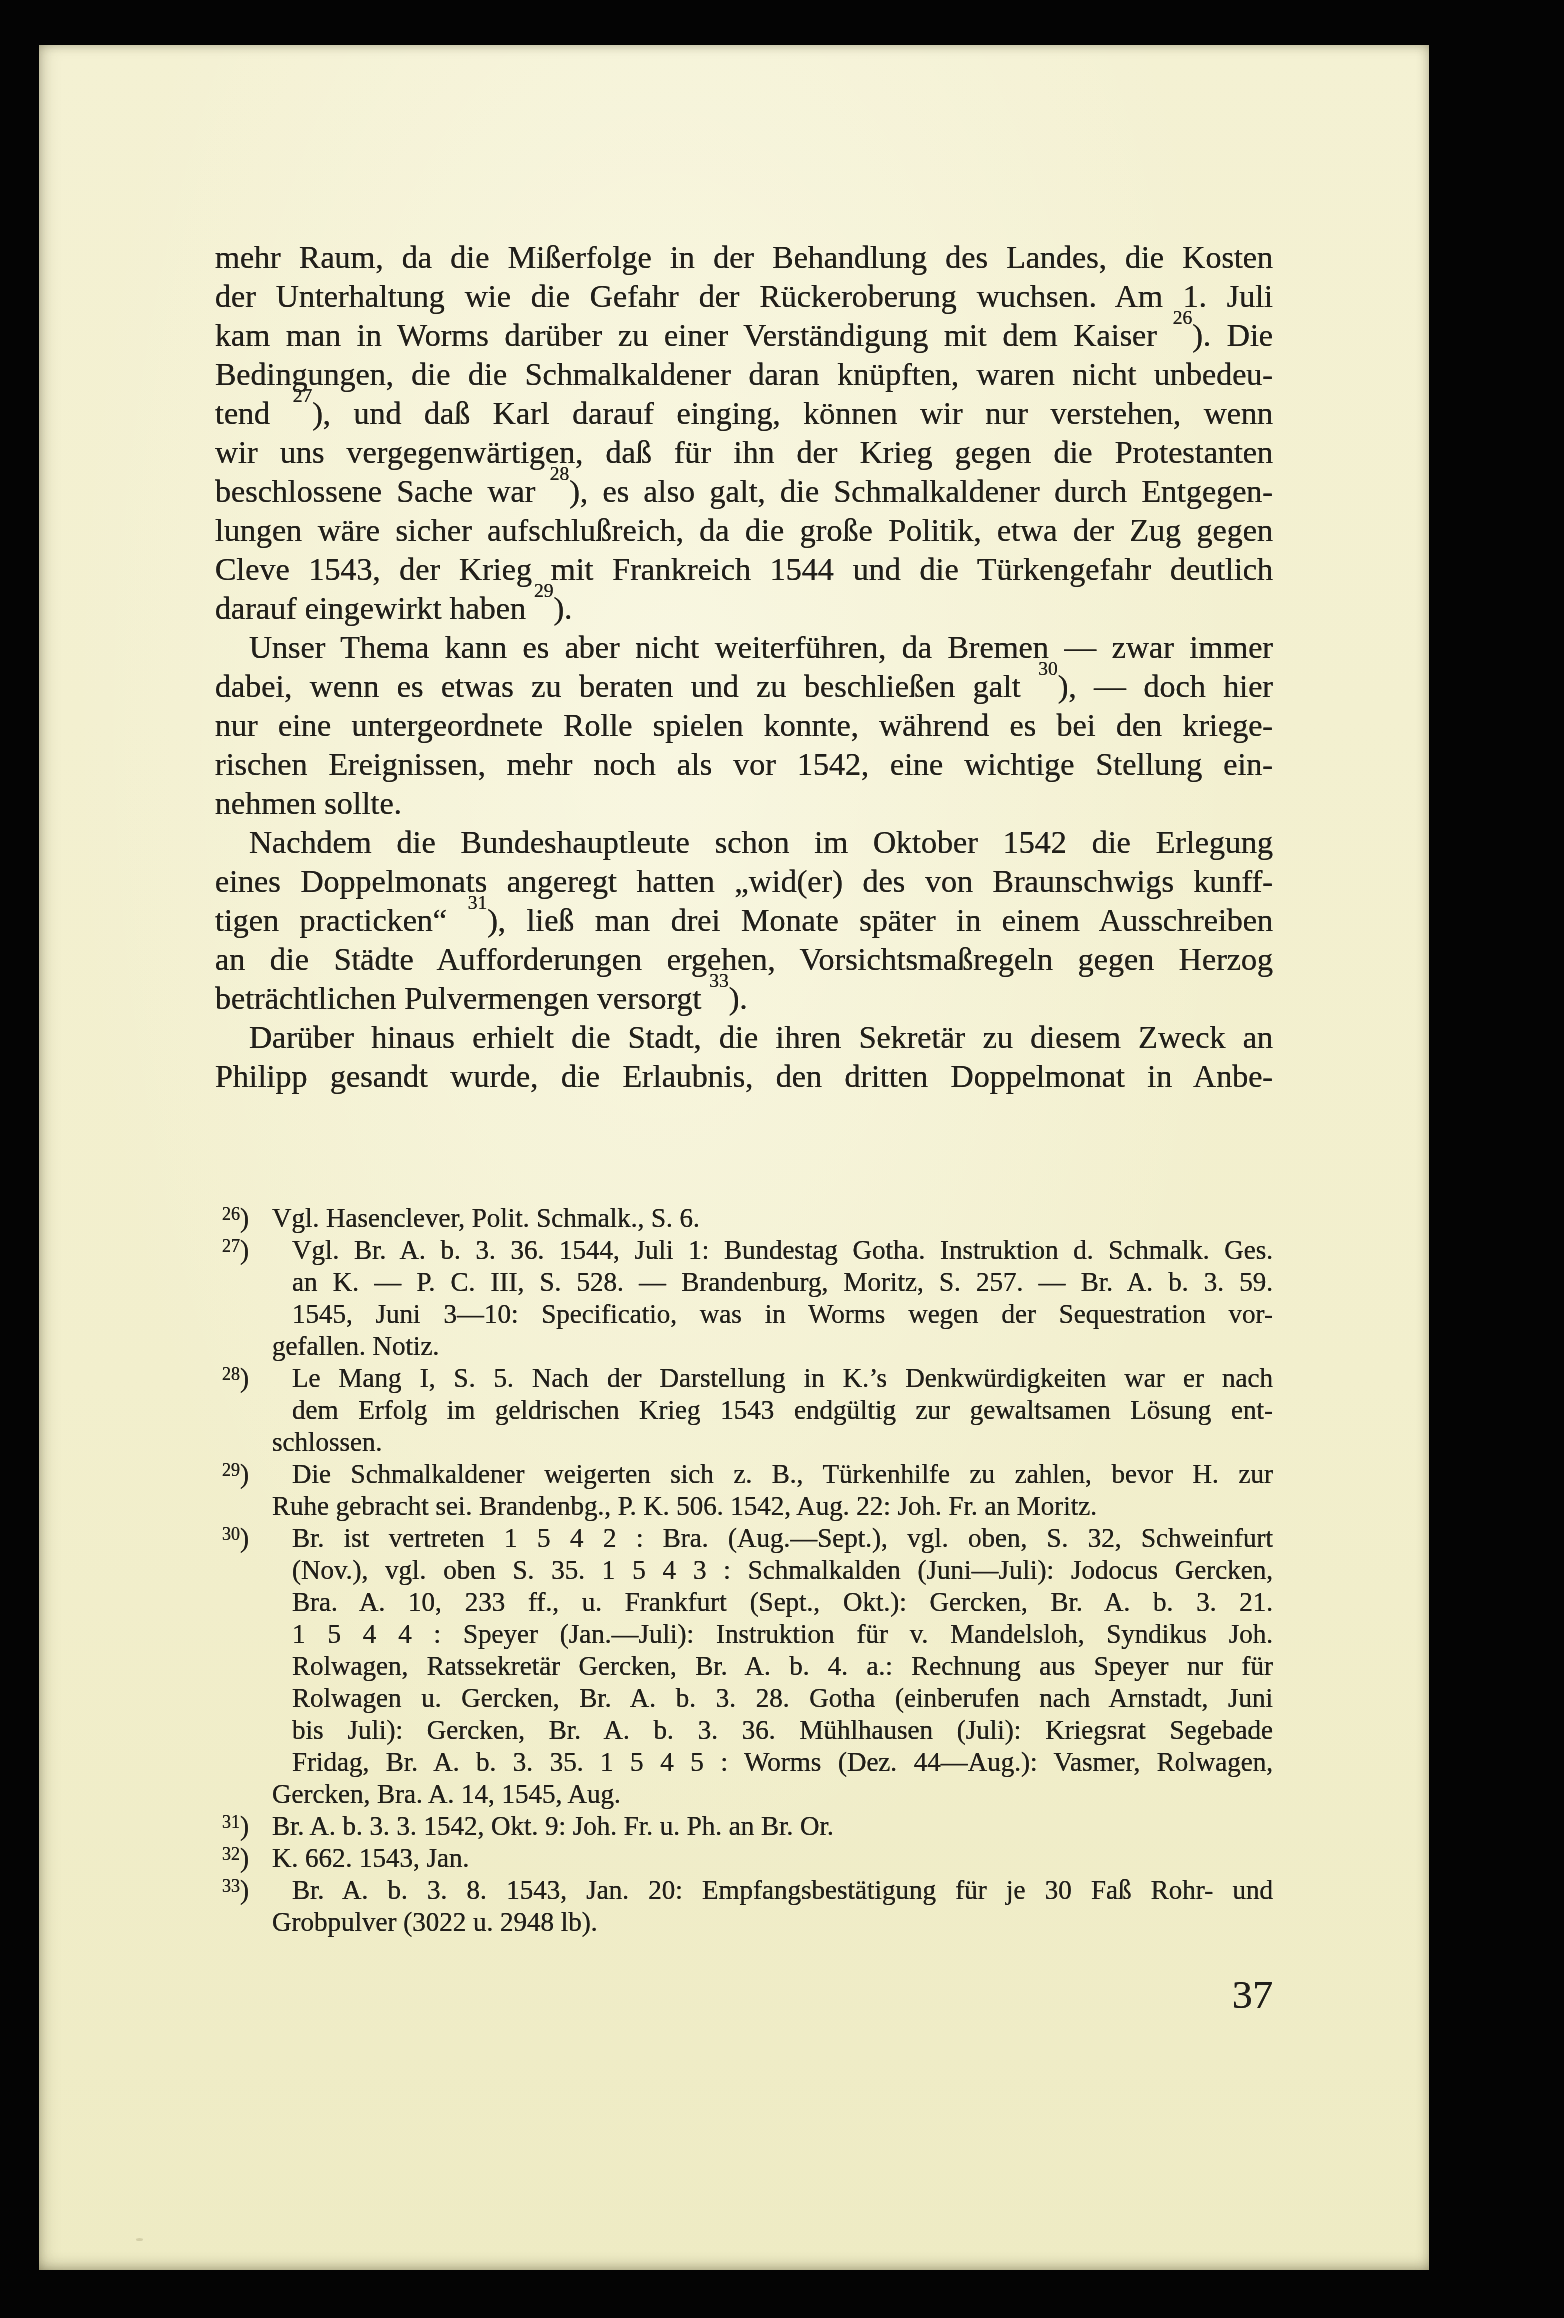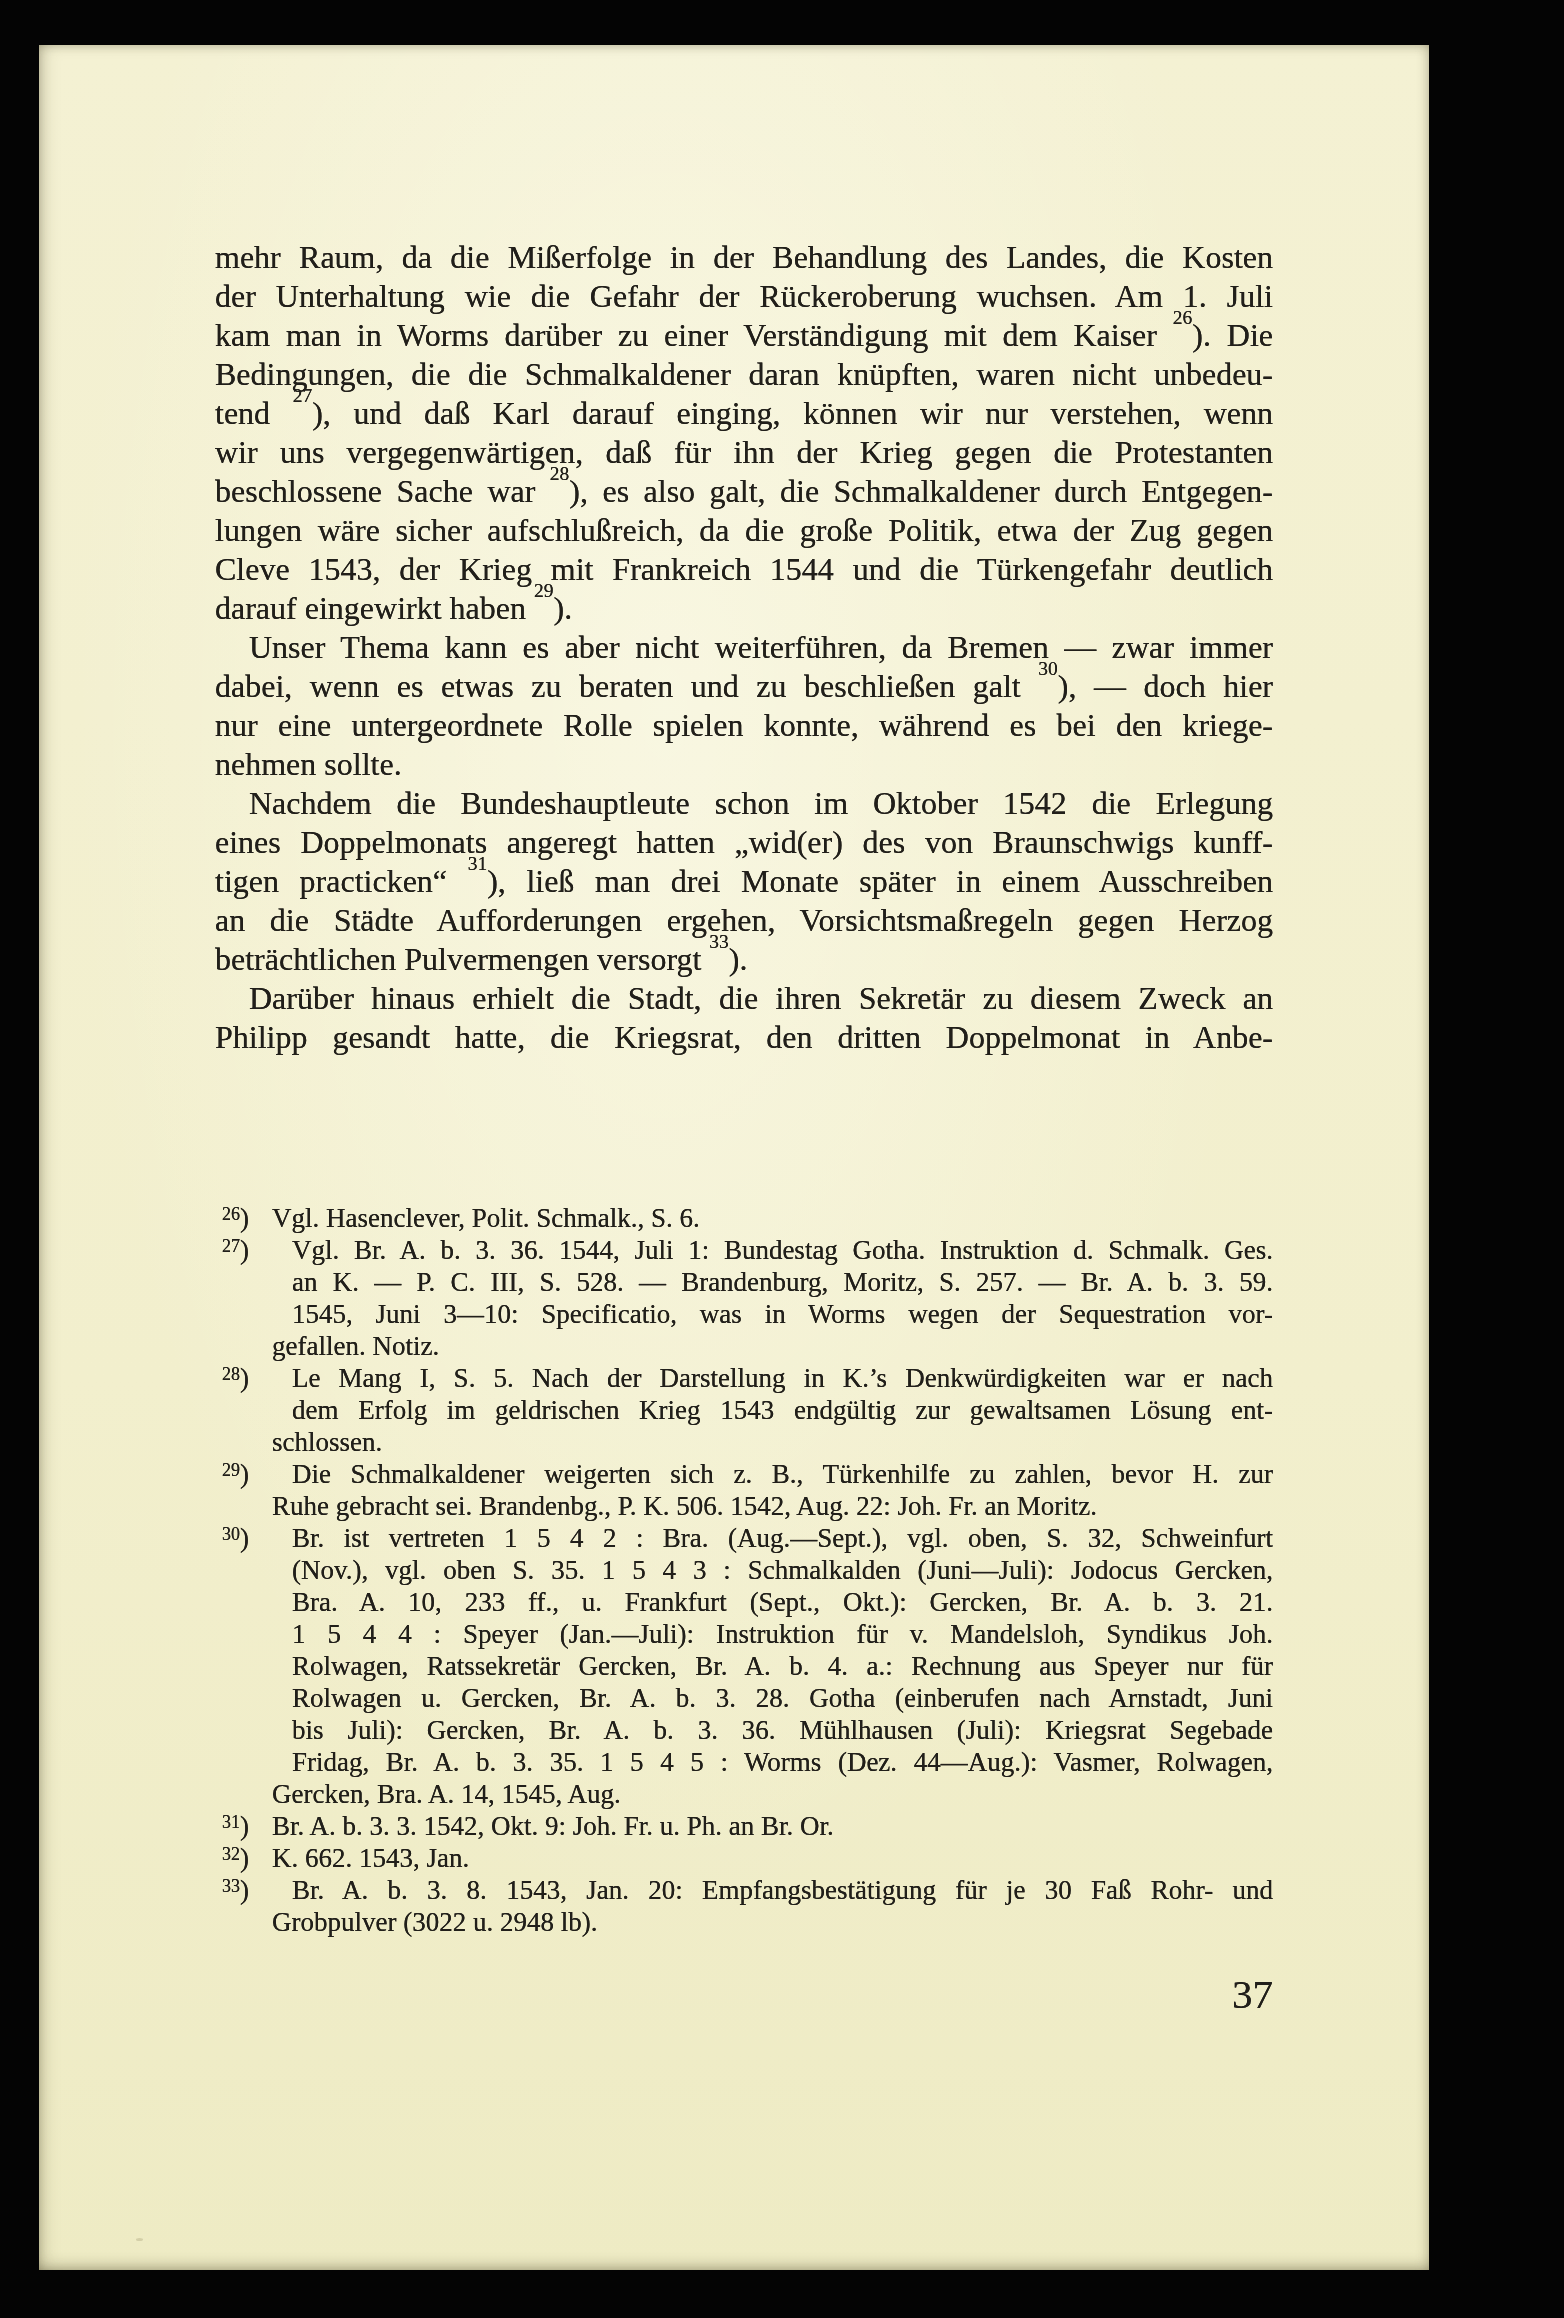--- a/index.html
+++ b/index.html
@@ -66,32 +66,33 @@
         <div class="line just">wir uns vergegenwärtigen, daß für ihn der Krieg gegen die Protestanten</div>
         <div class="line just">beschlossene Sache war <sup class="fnref">28</sup>), es also galt, die Schmalkaldener durch Entgegen-</div>
         <div class="line just">lungen wäre sicher aufschlußreich, da die große Politik, etwa der Zug gegen</div>
         <div class="line just">Cleve 1543, der Krieg mit Frankreich 1544 und die Türkengefahr deutlich</div>
         <div class="line">darauf eingewirkt haben <sup class="fnref">29</sup>).</div>
       </div>
       <div>
         <div class="line just indent">Unser Thema kann es aber nicht weiterführen, da Bremen — zwar immer</div>
         <div class="line just">dabei, wenn es etwas zu beraten und zu beschließen galt <sup class="fnref">30</sup>), — doch hier</div>
         <div class="line just">nur eine untergeordnete Rolle spielen konnte, während es bei den kriege-</div>
+        <div class="line just">rischen Ereignissen, mehr noch als vor 1542, eine wichtige Stellung ein-</div>
         <div class="line">nehmen sollte.</div>
       </div>
       <div>
         <div class="line just indent">Nachdem die Bundeshauptleute schon im Oktober 1542 die Erlegung</div>
         <div class="line just">eines Doppelmonats angeregt hatten „wid(er) des von Braunschwigs kunff-</div>
         <div class="line just">tigen practicken“ <sup class="fnref">31</sup>), ließ man drei Monate später in einem Ausschreiben</div>
         <div class="line just">an die Städte Aufforderungen ergehen, Vorsichtsmaßregeln gegen Herzog</div>
         <div class="line">beträchtlichen Pulvermengen versorgt <sup class="fnref">33</sup>).</div>
       </div>
       <div>
         <div class="line just indent">Darüber hinaus erhielt die Stadt, die ihren Sekretär zu diesem Zweck an</div>
-        <div class="line just">Philipp gesandt hatte, die Kriegsrat, den dritten Doppelmonat in Anbe-</div>
+        <div class="line just">Philipp gesandt wurde, die Erlaubnis, den dritten Doppelmonat in Anbe-</div>
       </div>
     </div>
   <div class="footnotes" id="footnotes">
       <div class="footnote">
         <span class="fn-marker"><span class="fn-sup">26</span>)</span>
         <div class="fn-line">Vgl. Hasenclever, Polit. Schmalk., S. 6.</div>
       </div>
       <div class="footnote">
         <span class="fn-marker"><span class="fn-sup">27</span>)</span>
         <div class="fn-line just">Vgl. Br. A. b. 3. 36. 1544, Juli 1: Bundestag Gotha. Instruktion d. Schmalk. Ges.</div>

